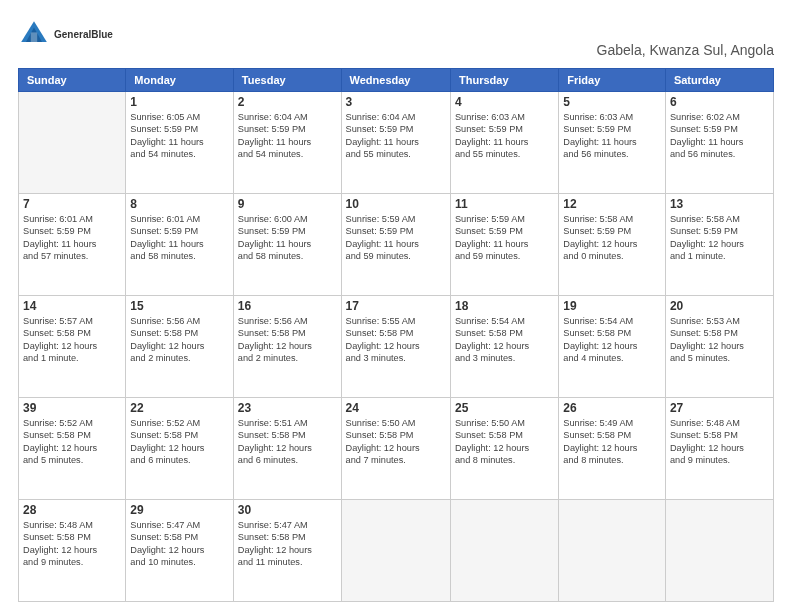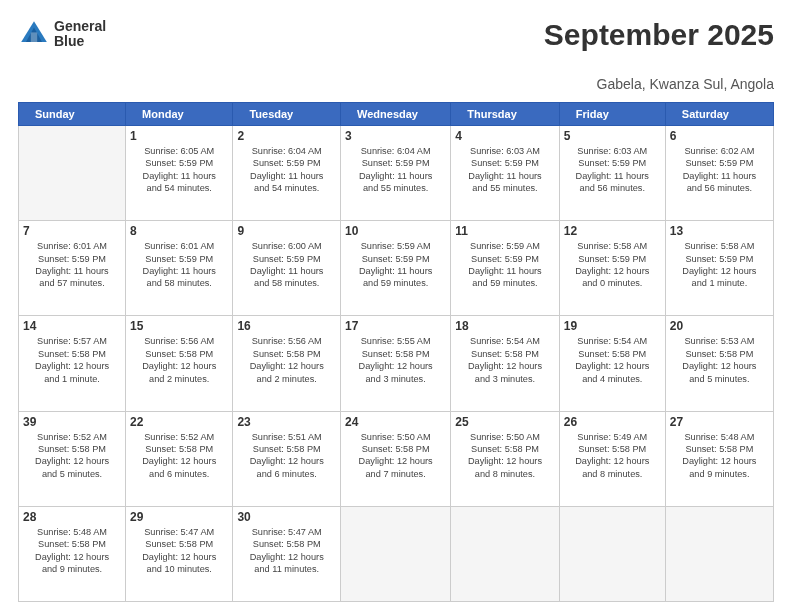--- a/index.html
+++ b/index.html
@@ -23,22 +23,22 @@
       align-items: flex-start;
       margin-bottom: 10px;
     }
     .logo {
       display: flex;
       align-items: center;
       gap: 4px;
     }
     .logo-text {
       display: flex;
-      flex-direction: column;
-      font-size: 14px;
+      flex-direction: row;
+      font-size: 10px;
       font-weight: bold;
       color: #333;
       line-height: 1.1;
     }
     .logo-icon {
       width: 32px;
       height: 32px;
     }
     .title-block {
       text-align: right;
@@ -55,21 +55,21 @@
     }
     .calendar {
       flex: 1;
       border-collapse: collapse;
       width: 100%;
       font-size: 9.5px;
     }
     .calendar th {
       background: #3a6abf;
       color: #fff;
-      padding: 5px 16px;
+      padding: 5px 8px;
       text-align: left;
       font-size: 11px;
       border: 1px solid #2a5aaf;
     }
     .calendar td {
       border: 1px solid #ccc;
       vertical-align: top;
       padding: 3px 4px;
       width: 113px;
       height: 88px;
@@ -81,41 +81,39 @@
     .day-num {
       font-size: 12px;
       font-weight: bold;
       color: #333;
       margin-bottom: 2px;
     }
     .day-info {
       color: #444;
       line-height: 1.35;
       font-size: 9.2px;
-      text-align: center;
     }
   </style>
 </head>
 <body>
 
 <div class="page">
   <div class="header">
     <div class="logo">
       <svg class="logo-icon" viewBox="0 0 40 40">
         <polygon points="20,4 36,30 4,30" fill="#2a7abf"></polygon>
         <polygon points="20,12 30,30 10,30" fill="#1a5fa0"></polygon>
         <rect x="16" y="18" width="8" height="12" fill="#fff" opacity="0.3"></rect>
       </svg>
       <div class="logo-text">
         <span>General</span>
         <span>Blue</span>
       </div>
     </div>
     <div class="title-block">
-      <div class="month-title">September 2025</div>
       <div class="subtitle">Gabela, Kwanza Sul, Angola</div>
     </div>
   </div>
 
   <table class="calendar">
     <thead>
       <tr>
       <th>Sunday</th>
           <th>Monday</th>
           <th>Tuesday</th>

